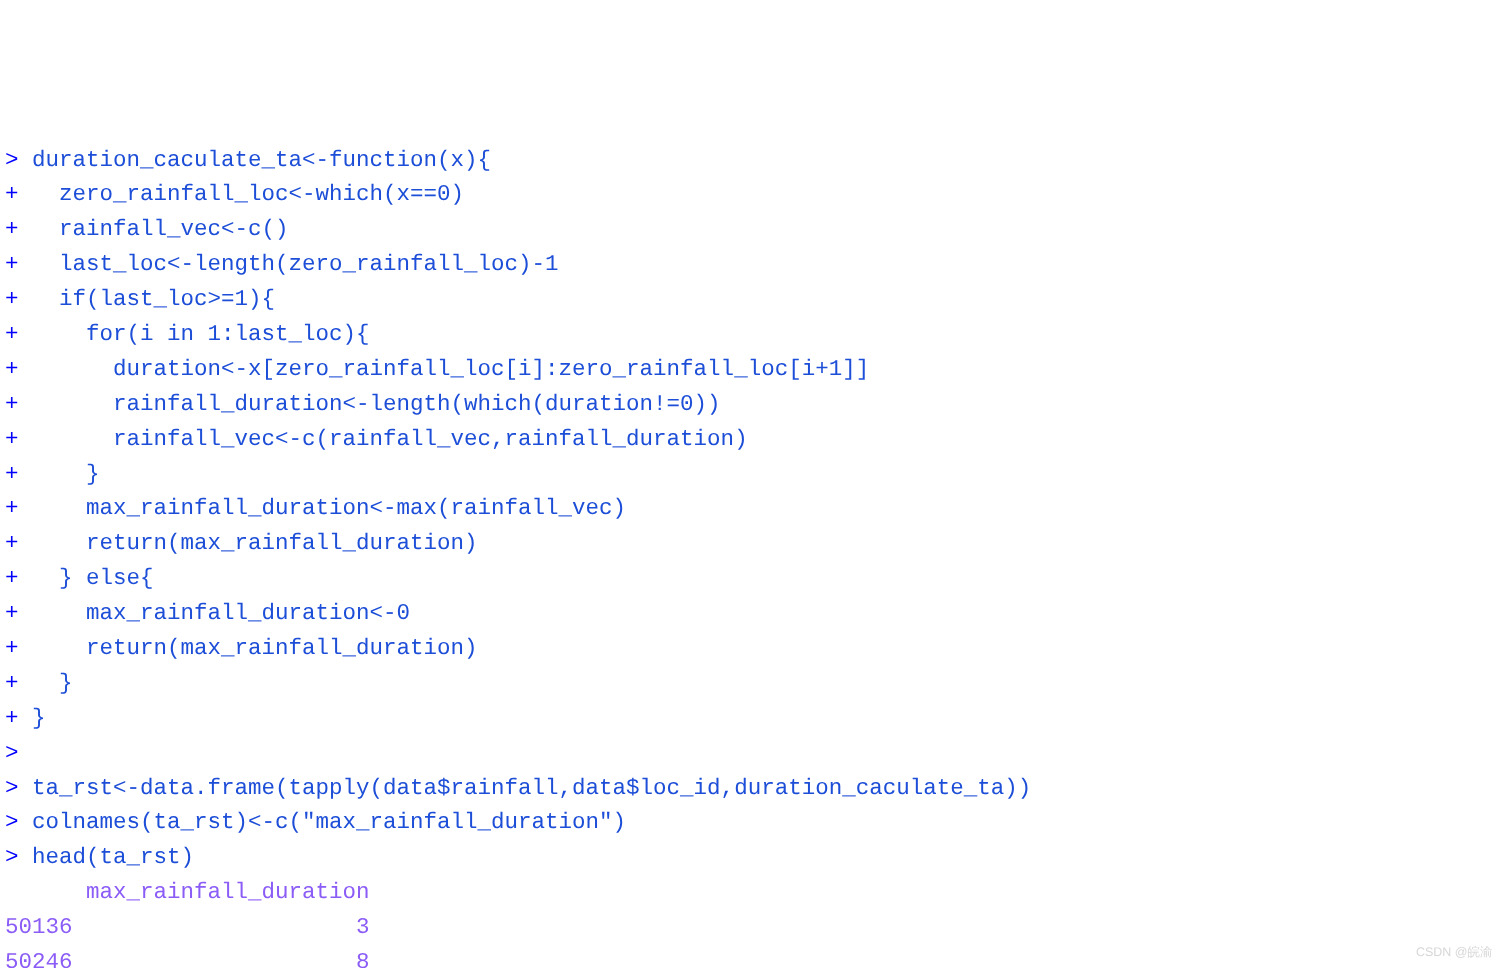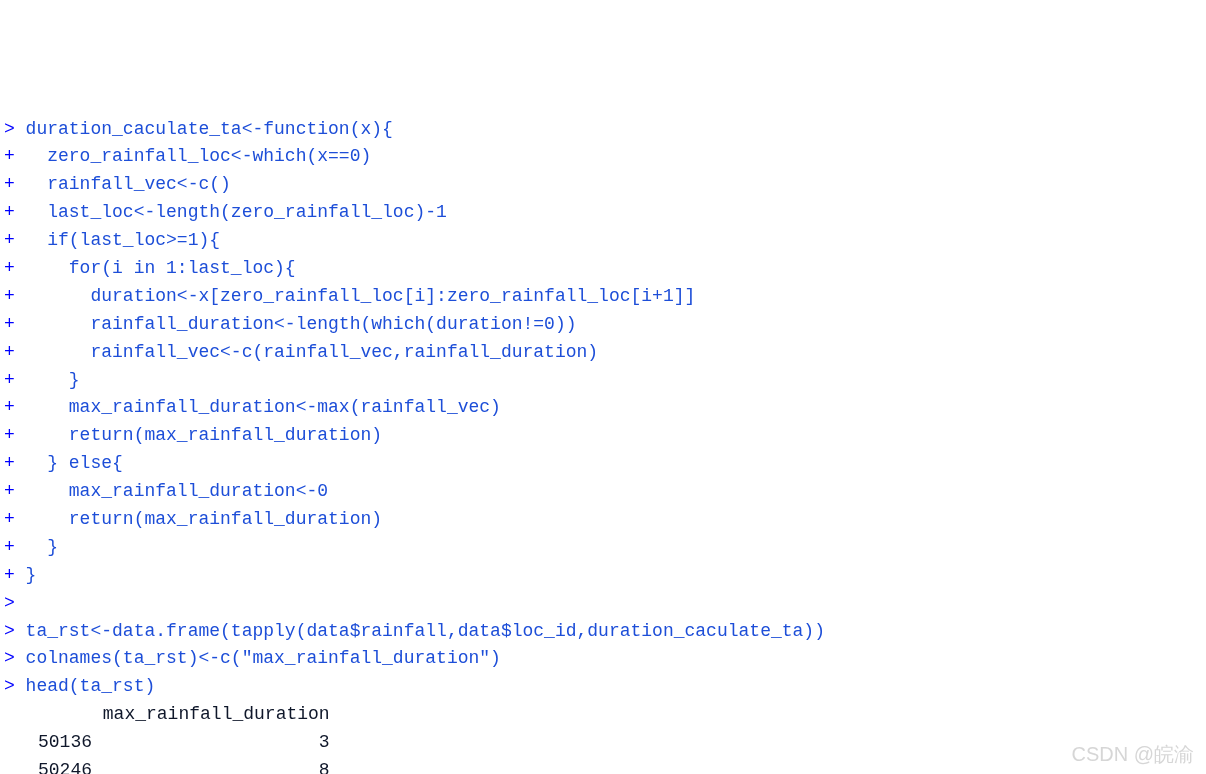--- a/index.html
+++ b/index.html
@@ -12,30 +12,29 @@
       white-space: pre;
       color: #000000;
     }
     .prompt {
       color: #0000ff;
     }
     .code {
       color: #1d4ed8;
     }
     .output {
-      color: #0f172a;
-      margin-left: 34px;
+      color: #8b5cf6;
     }
     .watermark {
       position: fixed;
       right: 12px;
       bottom: 4px;
       color: rgba(180,180,180,0.55);
       font-family: sans-serif;
-      font-size: 20px;
+      font-size: 10px;
       pointer-events: none;
     }
   </style>
 </head>
 <body>
 
 
 
 <div id="console-container"><div><span class="prompt">&gt; </span><span class="code">duration_caculate_ta&lt;-function(x){</span></div><div><span class="prompt">+ </span><span class="code">  zero_rainfall_loc&lt;-which(x==0)</span></div><div><span class="prompt">+ </span><span class="code">  rainfall_vec&lt;-c()</span></div><div><span class="prompt">+ </span><span class="code">  last_loc&lt;-length(zero_rainfall_loc)-1</span></div><div><span class="prompt">+ </span><span class="code">  if(last_loc&gt;=1){</span></div><div><span class="prompt">+ </span><span class="code">    for(i in 1:last_loc){</span></div><div><span class="prompt">+ </span><span class="code">      duration&lt;-x[zero_rainfall_loc[i]:zero_rainfall_loc[i+1]]</span></div><div><span class="prompt">+ </span><span class="code">      rainfall_duration&lt;-length(which(duration!=0))</span></div><div><span class="prompt">+ </span><span class="code">      rainfall_vec&lt;-c(rainfall_vec,rainfall_duration)</span></div><div><span class="prompt">+ </span><span class="code">    }</span></div><div><span class="prompt">+ </span><span class="code">    max_rainfall_duration&lt;-max(rainfall_vec)</span></div><div><span class="prompt">+ </span><span class="code">    return(max_rainfall_duration)</span></div><div><span class="prompt">+ </span><span class="code">  } else{</span></div><div><span class="prompt">+ </span><span class="code">    max_rainfall_duration&lt;-0</span></div><div><span class="prompt">+ </span><span class="code">    return(max_rainfall_duration)</span></div><div><span class="prompt">+ </span><span class="code">  }</span></div><div><span class="prompt">+ </span><span class="code">}</span></div><div><span class="prompt">&gt; </span></div><div><span class="prompt">&gt; </span><span class="code">ta_rst&lt;-data.frame(tapply(data$rainfall,data$loc_id,duration_caculate_ta))</span></div><div><span class="prompt">&gt; </span><span class="code">colnames(ta_rst)&lt;-c("max_rainfall_duration")</span></div><div><span class="prompt">&gt; </span><span class="code">head(ta_rst)</span></div><div><span class="output">      max_rainfall_duration</span></div><div><span class="output">50136                     3</span></div><div><span class="output">50246                     8</span></div></div>
 <div class="watermark">CSDN @皖渝</div>

